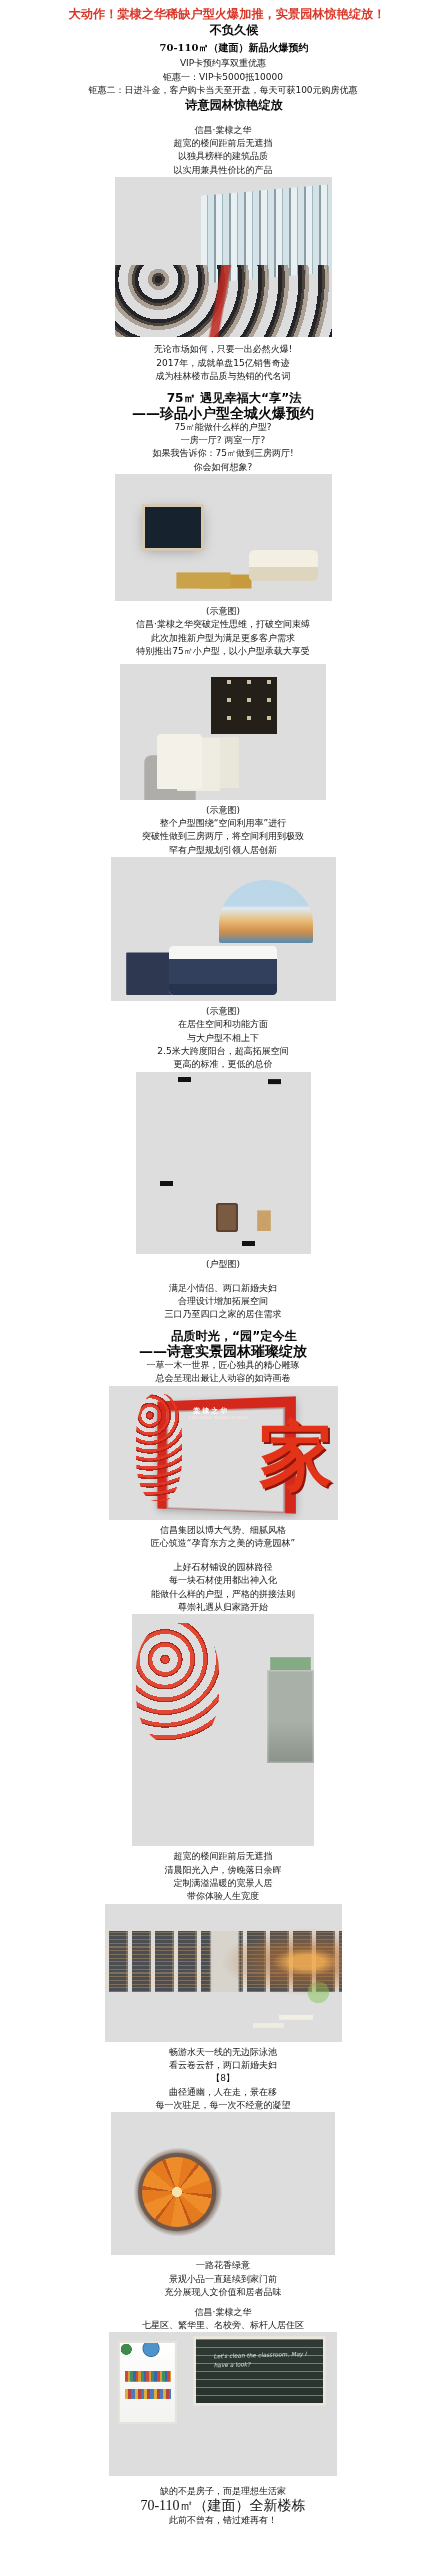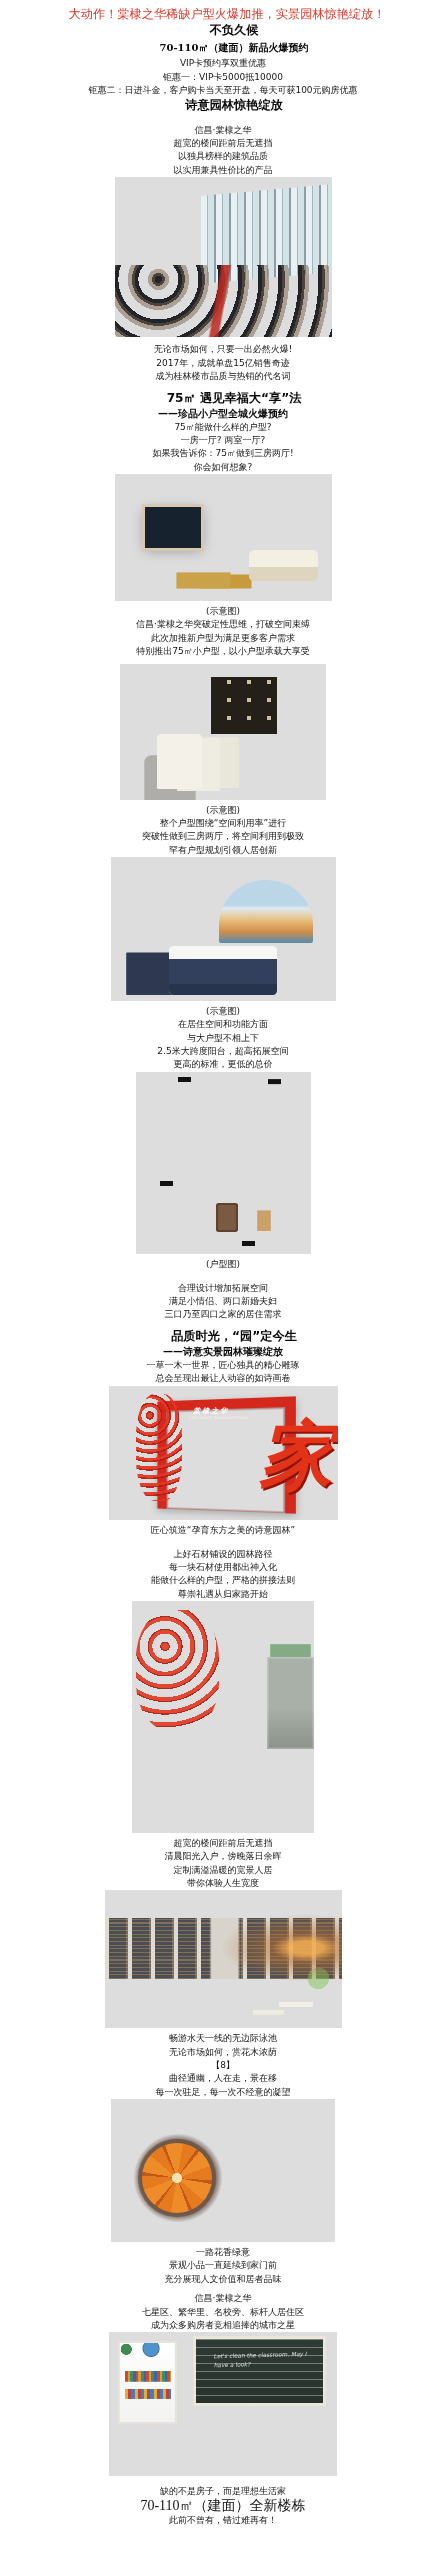--- a/index.html
+++ b/index.html
@@ -5,24 +5,24 @@
   :root{ --red:#d9392b; }
   html,body{margin:0;padding:0;}
   body{
     width:446px;height:2576px;overflow:hidden;
     background:#ffffff;
     font-family:"DejaVu Sans","Liberation Sans",sans-serif;
     color:#151515;
   }
   .art{width:446px;padding-top:6.4px;text-align:center;}
   .art p{margin:0;}
-  .h1{font-size:12.2px;line-height:16px;font-weight:normal;color:var(--red);margin:0 0 12.7px;padding-left:8px;}
+  .h1{font-size:12.2px;line-height:16px;font-weight:bold;color:var(--red);margin:0 0 12.7px;padding-left:8px;}
   .h2{font-size:12.2px;line-height:16px;font-weight:bold;color:#0a0a0a;padding-left:22px;}
   .serif-head{font-family:"DejaVu Serif","Liberation Serif",serif;font-size:10px;line-height:19px;font-weight:bold;}
-  .h3{font-size:10px;line-height:15px;font-weight:bold;color:#0a0a0a;}
+  .h3{font-size:14px;line-height:15px;font-weight:bold;color:#0a0a0a;}
   .line{font-size:9px;line-height:13.3px;text-align:center;}
   .serif-line{font-family:Liberation Serif, serif;font-size:14px;line-height:16px;}
   .sp-8{height:4.2px}.sp-10{height:5.3px}.sp-12{height:6.4px}.sp-16{height:8.5px}.sp-20{height:10.6px}
 
   figure.photo{display:block;position:relative;margin:0 auto;overflow:hidden;background:#ddd;}
   .ov{position:absolute;display:block;}
 
   
   .photo-sales-center{width:217px;height:160px;background:
     linear-gradient(180deg,#7e6c4e 0%,#a8905f 14%,#c0ab84 32%,#8d7858 52%,#4a3c2d 72%,#26201a 100%);}
@@ -92,21 +92,21 @@
     box-shadow:90px 2.1px 0 #121212,-18px 104px 0 #121212,64px 164px 0 #121212;}
   .photo-floor-plan::after{content:"";position:absolute;left:46%;bottom:12%;width:22px;height:29px;border-radius:3.2px;
     background:#7a5a40;box-shadow:37px 3.2px 0 -4.2px #caa269,inset 0 0 0 2.1px #5d432f;}
 
   
   .photo-red-gate{width:229px;height:134px;background:
     radial-gradient(ellipse at 50% 45%,rgba(240,242,244,.95) 0 24%,rgba(230,233,236,.6) 45%,transparent 70%),
     linear-gradient(180deg,transparent 74%,rgba(52,66,40,.85) 90%,#31402a 100%),
     repeating-linear-gradient(90deg,rgba(150,156,160,.35) 0 1.6px,transparent 1.6px 9.5px),
     repeating-linear-gradient(0deg,#dfe3e6 0 4.2px,#b9bfc4 4.2px 6.9px),
-    linear-gradient(90deg,#cfd4d8,#bfc6cb); font-style: italic;}
+    linear-gradient(90deg,#cfd4d8,#bfc6cb);}
   .photo-red-gate::before{content:"";position:absolute;left:20%;top:10%;width:52%;height:76%;
     border:10.6px solid #d5281c;border-bottom:0;transform:perspective(159px) rotateY(-6deg);
     box-shadow:inset 0 0 0 1.6px rgba(120,10,5,.4),0 3.2px 7.4px rgba(0,0,0,.25);}
   .photo-red-gate::after{content:"";position:absolute;left:12%;top:6%;width:20%;height:80%;border-radius:40%;opacity:.95;
     background:repeating-radial-gradient(circle at 30% 20%,#e43524 0 2.7px,#b01f12 2.7px 4.2px,transparent 4.2px 8.5px);}
   .gate-sign{top:15%;left:37%;color:#fff;font-size:6.9px;letter-spacing:2.1px;font-weight:bold;z-index:2;}
   .gate-sign-sub{top:23%;left:35%;color:#ffe9e2;font-size:3.7px;letter-spacing:0.5px;z-index:2;}
   .gate-glyph{right:2%;top:24%;font-size:74px;line-height:1;font-weight:bold;color:#e23318;
     text-shadow:2.1px 2.1px 0 #8f150a;z-index:2;}
 
@@ -237,62 +237,62 @@
     <div class="sp sp-8"></div>
     <p class="line">(示意图)</p>
     <p class="line">在居住空间和功能方面</p>
     <p class="line">与大户型不相上下</p>
     <p class="line">2.5米大跨度阳台，超高拓展空间</p>
     <p class="line">更高的标准，更低的总价</p>
     <figure class="photo photo-floor-plan"></figure>
     <div class="sp sp-8"></div>
     <p class="line">(户型图)</p>
     <div class="sp sp-20"></div>
+    <p class="line">满足小情侣、两口新婚夫妇</p>
     <p class="line">合理设计增加拓展空间</p>
-    <p class="line">满足小情侣、两口新婚夫妇</p>
     <p class="line">三口乃至四口之家的居住需求</p>
     <div class="sp sp-12"></div>
     <p class="h2">品质时光，“园”定今生</p>
     <p class="h3">——诗意实景园林璀璨绽放</p>
     <p class="line">一草一木一世界，匠心独具的精心雕琢</p>
     <p class="line">总会呈现出最让人动容的如诗画卷</p>
     <figure class="photo photo-red-gate">
       <span class="ov gate-sign">棠棣之华</span>
       <span class="ov gate-sign-sub">XINCHANG TANGDIZHIHUA</span>
       <span class="ov gate-glyph">家</span>
     </figure>
     <div class="sp sp-8"></div>
+    <p class="line">信昌集团以博大气势、细腻风格</p>
     <p class="line">匠心筑造“孕育东方之美的诗意园林”</p>
     <div class="sp sp-20"></div>
     <p class="line">上好石材铺设的园林路径</p>
     <p class="line">每一块石材使用都出神入化</p>
     <p class="line">能做什么样的户型，严格的拼接法则</p>
     <p class="line">尊崇礼遇从归家路开始</p>
     <figure class="photo photo-garden-path"></figure>
     <div class="sp sp-8"></div>
     <p class="line">超宽的楼间距前后无遮挡</p>
     <p class="line">清晨阳光入户，傍晚落日余晖</p>
     <p class="line">定制满溢温暖的宽景人居</p>
     <p class="line">带你体验人生宽度</p>
     <figure class="photo photo-pool-dusk"></figure>
     <div class="sp sp-8"></div>
     <p class="line">畅游水天一线的无边际泳池</p>
-    <p class="line">无论市场如何，赏花木浓荫</p>
+    <p class="line">看云卷云舒，两口新婚夫妇</p>
     <p class="line">【8】</p>
     <p class="line">曲径通幽，人在走，景在移</p>
     <p class="line">每一次驻足，每一次不经意的凝望</p>
     <figure class="photo photo-aerial-pool"></figure>
     <div class="sp sp-8"></div>
     <p class="line">一路花香绿意</p>
     <p class="line">景观小品一直延续到家门前</p>
     <p class="line">充分展现人文价值和居者品味</p>
     <div class="sp sp-12"></div>
     <p class="line">信昌·棠棣之华</p>
     <p class="line">七星区、繁华里、名校旁、标杆人居住区</p>
-    <p class="line">成为众多购房者竞相追捧的城市之星</p>
     <figure class="photo photo-classroom">
       <span class="ov chalk">Let's clean the classroom. May I have a look?</span>
     </figure>
     <div class="sp sp-16"></div>
     <p class="line">缺的不是房子，而是理想生活家</p>
     <p class="line serif-line">70-110㎡（建面）全新楼栋</p>
     <p class="line">此前不曾有，错过难再有！</p>
   </main>
 
 

